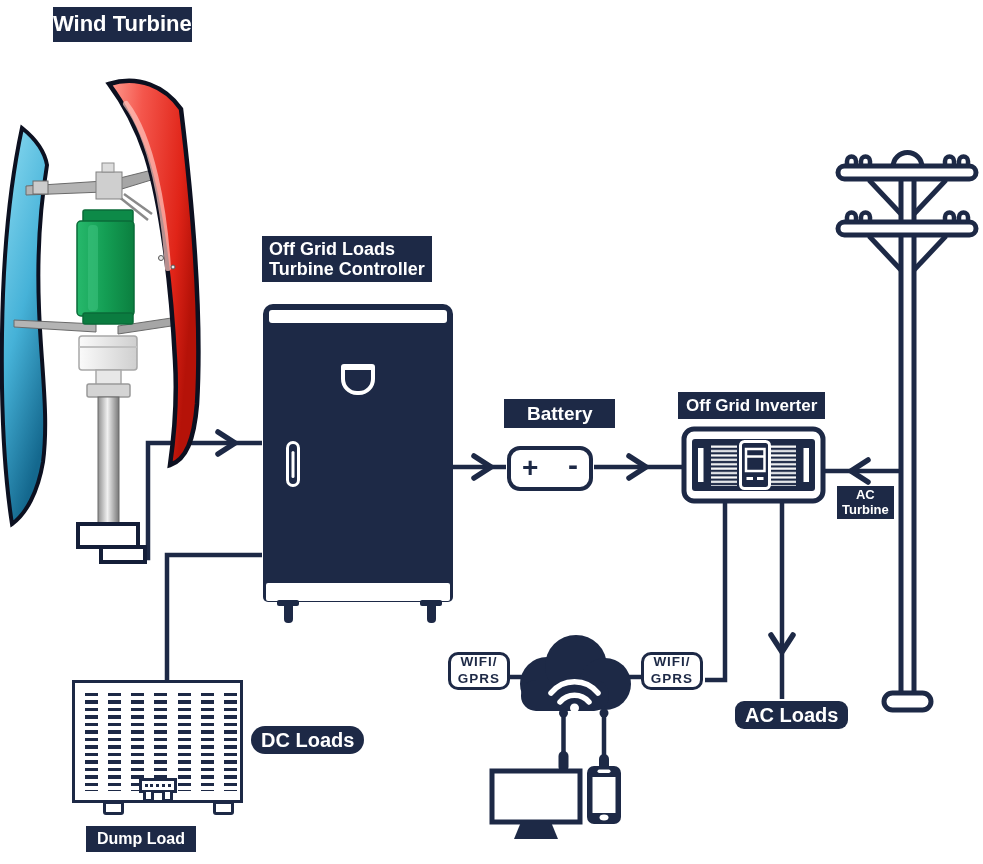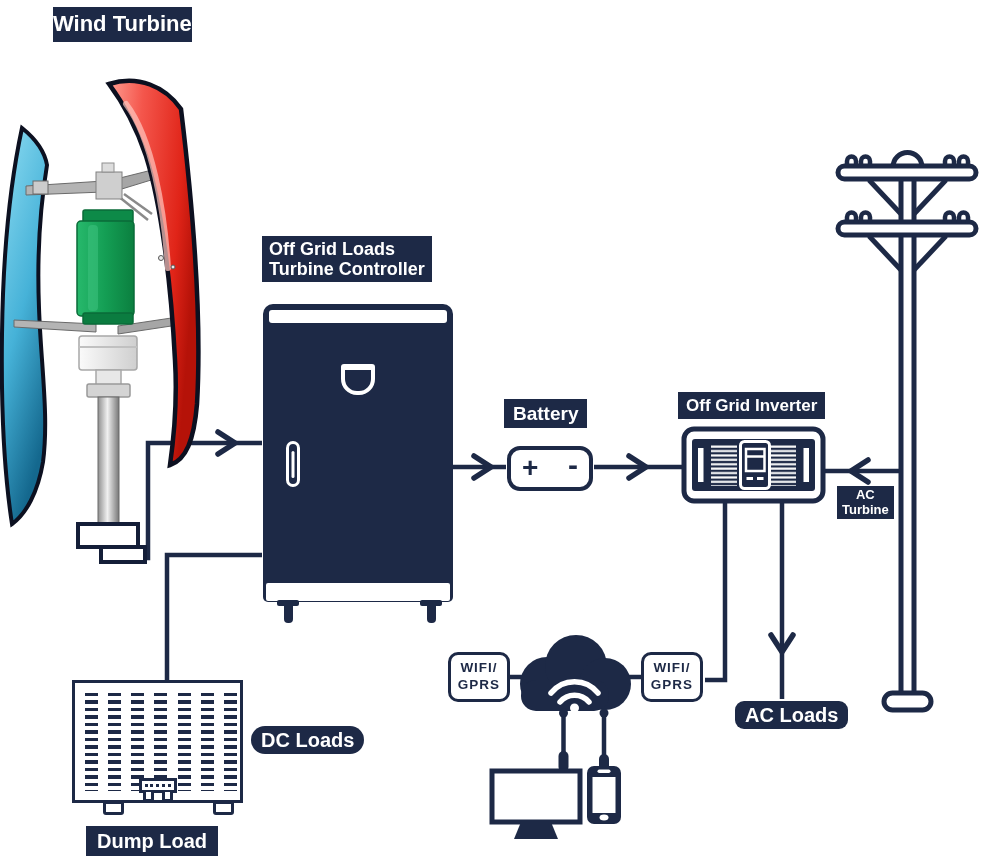--- a/index.html
+++ b/index.html
@@ -24,21 +24,21 @@
   .ctrl-foot .bar{height:6px;background:#1d2946;border-radius:2px;}
   .ctrl-foot .stem{width:9px;height:17px;margin:0 auto;background:#1d2946;border-radius:0 0 4px 4px;}
   
   .battery{position:absolute;left:507px;top:446px;width:86px;height:45px;background:#fff;
            border:4.5px solid #1d2946;border-radius:13px;box-sizing:border-box;
            display:flex;align-items:center;justify-content:space-between;padding:0 11px;
            color:#1d2946;font-weight:700;}
   .battery .plus{font-size:28px;line-height:1;margin-top:-2px;}
   .battery .minus{font-size:30px;line-height:1;margin-top:-8px;}
   
-  .wifi{position:absolute;width:62px;height:50px;background:#fff;border:3.5px solid #1d2946;
+  .wifi{position:absolute;width:62px;height:38px;background:#fff;border:3.5px solid #1d2946;
         border-radius:10px;box-sizing:border-box;color:#1d2946;font-weight:700;font-size:13.5px;
         letter-spacing:1px;text-align:center;display:flex;flex-direction:column;justify-content:center;
         line-height:1.25;}
   
   .dump{position:absolute;left:72px;top:680px;width:171px;height:123px;background:#fff;
         border:3.5px solid #1d2946;box-sizing:border-box;}
   .dump-slats{position:absolute;left:10px;top:10px;width:152px;height:98px;
         display:flex;justify-content:space-between;}
   .dump-slats .col{width:13px;height:100%;
         background:repeating-linear-gradient(180deg,#1d2946 0 3.5px,transparent 3.5px 7.5px);}
@@ -266,28 +266,28 @@
   <div class="dump-foot" style="left:103px;"></div>
   <div class="dump-foot" style="left:213px;"></div>
 
   <div class="tag" style="left:30px;top:7px;font-size:22px;padding:5px 0;margin-left:23px;">Wind Turbine</div>
 
   <div class="tag" style="left:262px;top:236px;font-size:18px;padding:3px 7px;">
     <span class="ln">Off Grid Loads</span>
     <span class="ln">Turbine Controller</span>
   </div>
 
-  <div class="tag" style="left:504px;top:399px;font-size:19px;padding:4px 9px;">Battery</div>
+  <div class="tag" style="left:504px;top:399px;font-size:19px;padding:4px 23px;">Battery</div>
 
   <div class="tag" style="left:678px;top:392px;font-size:17px;padding:4px 8px;">Off Grid Inverter</div>
 
   <div class="tag" style="left:837px;top:486px;font-size:13px;padding:2px 5px;text-align:center;">
     <span class="ln">AC</span>
     <span class="ln">Turbine</span>
   </div>
 
   <div class="tag" style="left:735px;top:701px;font-size:20px;padding:3px 10px;border-radius:9px;">AC Loads</div>
 
   <div class="tag" style="left:251px;top:726px;font-size:20px;padding:3px 10px;border-radius:14px;">DC Loads</div>
 
-  <div class="tag" style="left:86px;top:826px;font-size:20px;padding:4px 11px;">Dump Load</div>
+  <div class="tag" style="left:86px;top:826px;font-size:16px;padding:4px 11px;">Dump Load</div>
 
 </div>
 
 </body></html>

